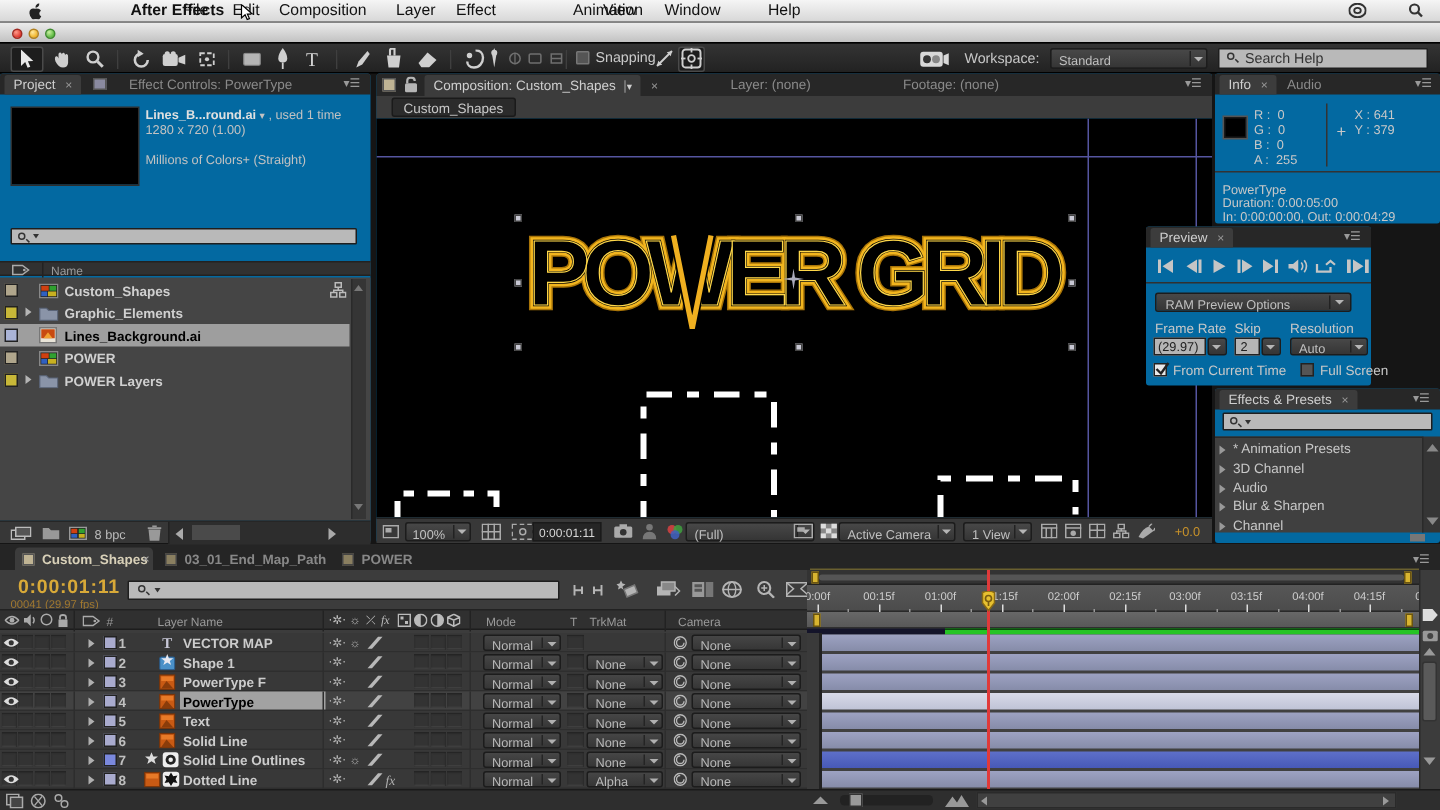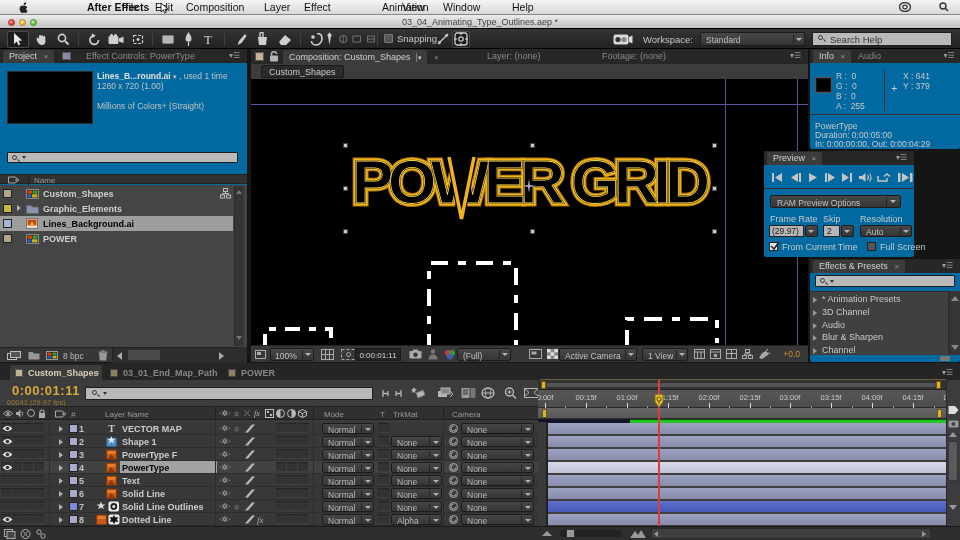--- a/index.html
+++ b/index.html
@@ -121,21 +121,20 @@
         <line x1="6.3" y1="6.3" x2="9" y2="9" stroke="#333" stroke-width="1.6"></line>
       </svg>
     <svg class="abs" style="left:160px; top:3px;" width="9" height="12" viewBox="0 0 9 12">
         <path d="M1,0 L1,9 L3.4,6.8 L4.8,10 L6.3,9.4 L4.9,6.3 L8,6.2 Z" fill="#fff" stroke="#000" stroke-width="0.8"></path>
       </svg>
   </div>
   <div id="titlebar">
     <span class="tl" style="left:8px; background:radial-gradient(circle at 35% 30%, #ff9a8a, #e03c32 70%); border:0.5px solid #a02a22;"></span>
     <span class="tl" style="left:19px; background:radial-gradient(circle at 35% 30%, #ffe9a0, #f0b429 70%); border:0.5px solid #b08020;"></span>
     <span class="tl" style="left:30px; background:radial-gradient(circle at 35% 30%, #c8f0a0, #61bb46 70%); border:0.5px solid #3f8a2f;"></span>
-    <span id="wtitle">03_04_Animating_Type_Outlines.aep *</span>
   </div>
   <div id="toolbar">
     <span class="abs" style="left:7px; top:2px; width:22px; height:17px; background:#1d1d1d; border:1px solid #4a4a4a; border-radius:2px;"></span>
     <svg class="abs" style="left:13px; top:4px;" width="10" height="13" viewBox="0 0 10 13">
         <path d="M1,0 L1,11 L3.8,8.4 L5.4,12.2 L7.2,11.5 L5.6,7.8 L9.2,7.6 Z" fill="#e8e8e8"></path>
       </svg>
     <svg class="abs" style="left:35px; top:5px;" width="13" height="12" viewBox="0 0 13 12">
         <path d="M2,7 Q1,4 2.5,3.5 Q3.5,3.2 4,5 L4,2 Q4.2,0.8 5.2,1 Q6,1.1 6.2,2.2 Q6.5,1 7.5,1.2 Q8.3,1.4 8.4,2.6 Q9,1.8 9.8,2.2 Q10.5,2.6 10.4,4 L10.4,8 Q10,11 7,11 Q4,11 2,7 Z" fill="#cfcfcf"></path>
       </svg>
     <svg class="abs" style="left:57px; top:4px;" width="13" height="13" viewBox="0 0 13 13">
@@ -290,20 +289,28 @@
       <span class="lab" style="background:#b0a68c;"></span>
       <svg class="abs" style="left:26px; top:3px;" width="13" height="10" viewBox="0 0 13 10">
           <rect x="0.5" y="0.5" width="12" height="9" fill="#222" stroke="#888"></rect>
           <rect x="1.5" y="1.5" width="5" height="3.3" fill="#d04010"></rect>
           <rect x="7" y="1.5" width="4.5" height="3.3" fill="#30a030"></rect>
           <rect x="1.5" y="5.3" width="4" height="3.2" fill="#3060c0"></rect>
           <rect x="6" y="5.3" width="5.5" height="3.2" fill="#c8b020"></rect>
         </svg>
       <span class="nm">POWER</span>
     </div>
+    <div class="prow" style="top:197px;">
+      <span class="lab" style="background:#c8b838;"></span>
+      <span class="tri" style="left:17px; top:4px;"></span>
+      <svg class="abs" style="left:26px; top:3px;" width="13" height="10" viewBox="0 0 13 10">
+          <path d="M0.5,1.5 L5,1.5 L6.5,3 L12.5,3 L12.5,9.5 L0.5,9.5 Z" fill="#8a94a8" stroke="#5a6478" stroke-width="0.8"></path>
+        </svg>
+      <span class="nm">POWER Layers</span>
+    </div>
     <div id="proj-scroll">
       <span class="abs" style="left:0; top:0; width:10px; height:160px; background:#353535; border-left:1px solid #2a2a2a;"></span>
       <span class="abs" style="left:2px; top:4px; width:0; height:0; border-bottom:4px solid #777; border-left:3.5px solid transparent; border-right:3.5px solid transparent;"></span>
       <span class="abs" style="left:2px; top:150px; width:0; height:0; border-top:4px solid #777; border-left:3.5px solid transparent; border-right:3.5px solid transparent;"></span>
     </div>
     <div id="proj-foot">
       <svg class="abs" style="left:7px; top:3px;" width="14" height="9" viewBox="0 0 14 9">
           <rect x="0.5" y="2.5" width="9" height="6" fill="none" stroke="#bbb"></rect>
           <rect x="3.5" y="0.5" width="10" height="6" fill="#555" stroke="#bbb"></rect>
         </svg>
@@ -409,21 +416,21 @@
         </svg>
       <svg class="abs" style="left:177px; top:3px;" width="10" height="11" viewBox="0 0 10 11">
           <circle cx="5" cy="2.5" r="2.2" fill="#777"></circle>
           <path d="M0.5,10.5 Q0.5,5.5 5,5.5 Q9.5,5.5 9.5,10.5 Z" fill="#777"></path>
         </svg>
       <svg class="abs" style="left:193px; top:3px;" width="12" height="11" viewBox="0 0 12 11">
           <circle cx="4" cy="4" r="3" fill="#c04040"></circle>
           <circle cx="8" cy="4" r="3" fill="#40a040" fill-opacity="0.85"></circle>
           <circle cx="6" cy="7.5" r="3" fill="#4060c0" fill-opacity="0.85"></circle>
         </svg>
-      <span class="dd" style="left:206px; top:2px; width:54px; height:13px;">
+      <span class="dd" style="left:206px; top:2px; width:86px; height:13px;">
           <span style="position:absolute; left:5px; top:1.5px;">(Full)</span>
           <span class="sep"></span>
           <span class="arr"></span>
         </span>
       <svg class="abs" style="left:278px; top:3px;" width="13" height="10" viewBox="0 0 13 10">
           <rect x="0.5" y="0.5" width="12" height="9" fill="none" stroke="#aaa"></rect>
           <rect x="2.5" y="2.5" width="5" height="3" fill="#aaa"></rect>
         </svg>
       <svg class="abs" style="left:296px; top:3px;" width="11" height="10" viewBox="0 0 11 10">
           <rect x="0" y="0" width="11" height="10" fill="#888"></rect>

